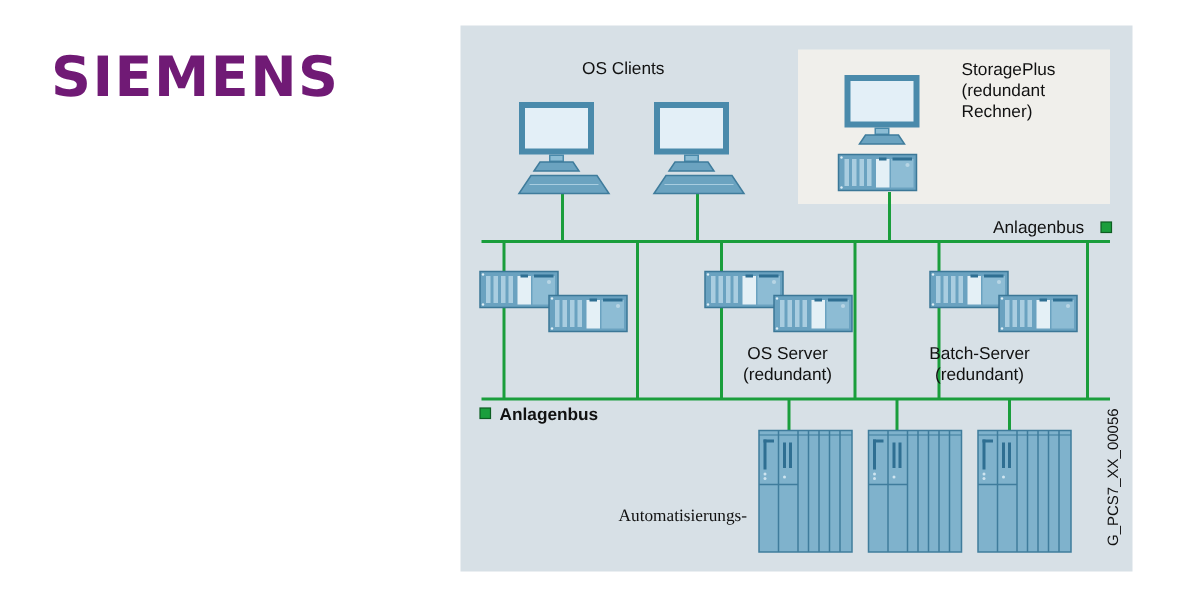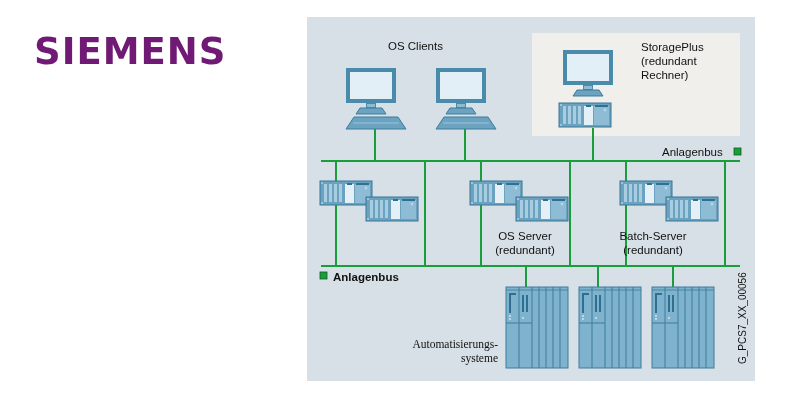--- a/index.html
+++ b/index.html
@@ -158,16 +158,15 @@
 
 <div class="lbl c" style="left:610px; top:229px; width:86px;">
   <div>Batch-Server</div>
   <div>(redundant)</div>
 </div>
 
 <div class="lbl" style="left:333px; top:270px;font-weight:bold;">Anlagenbus</div>
 
 <div class="lbl r" style="left:380px; top:337px; width:118px;font-family:Liberation Serif, serif;">
   <div>Automatisierungs-</div>
-  <div>systeme</div>
 </div>
 
 <div class="code">G_PCS7_XX_00056</div>
 
 </body></html>

